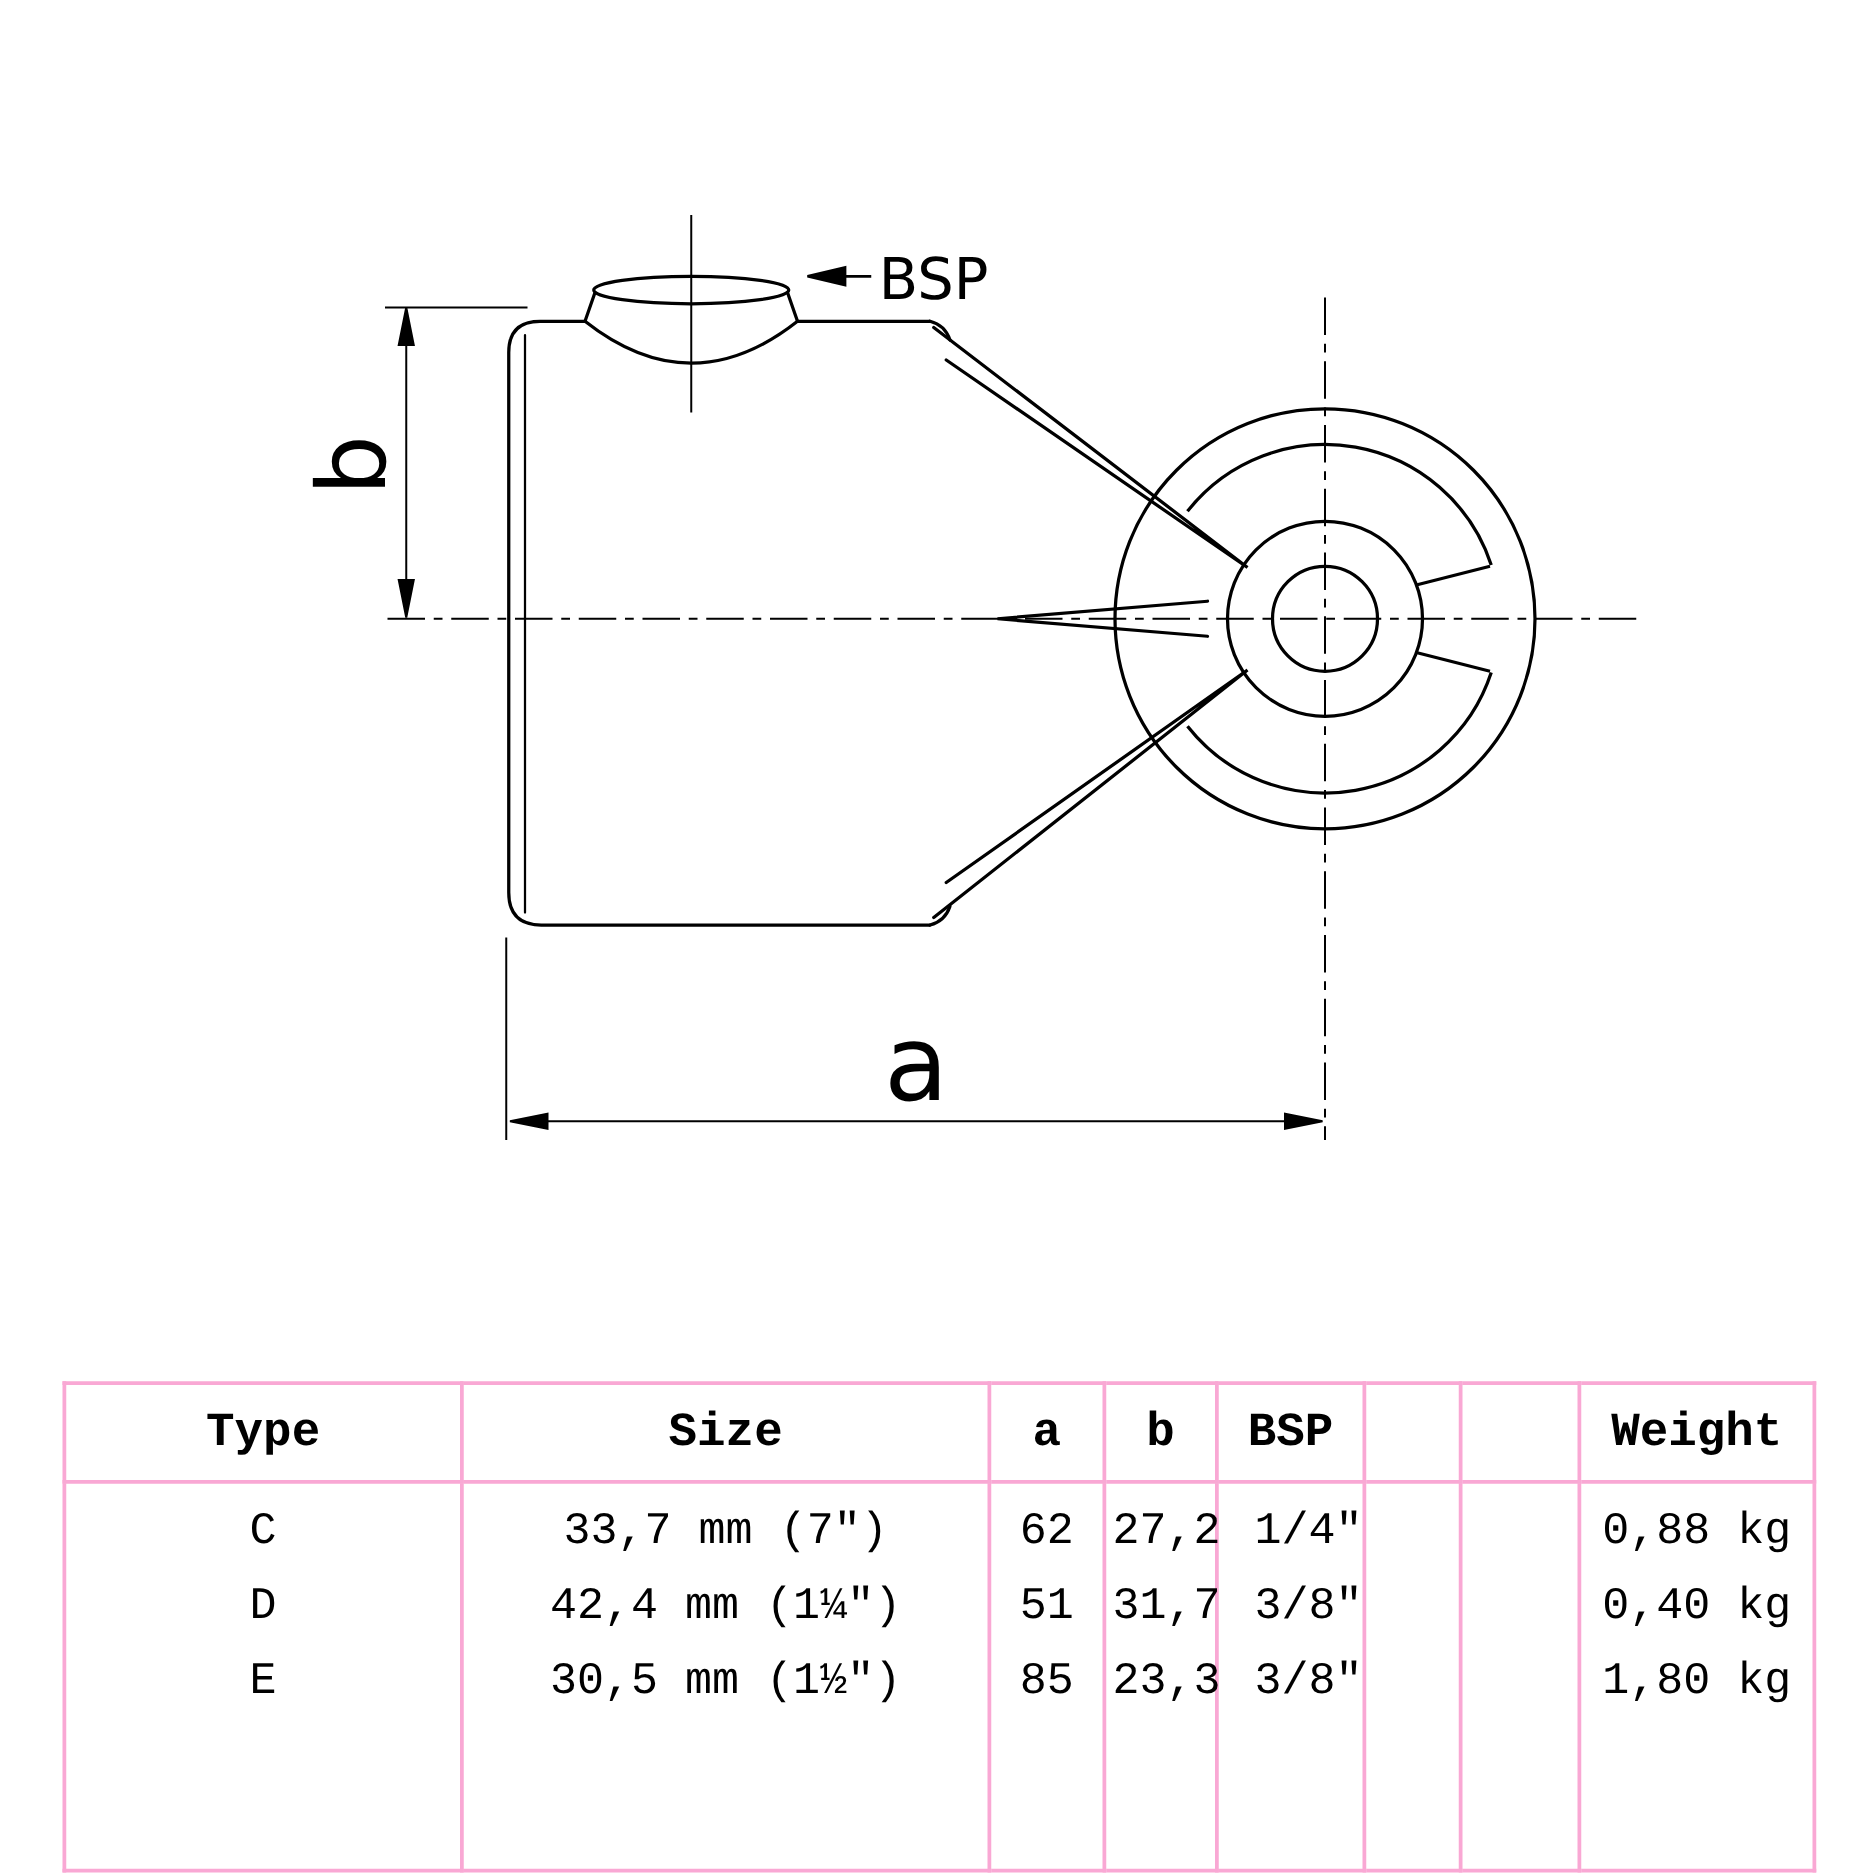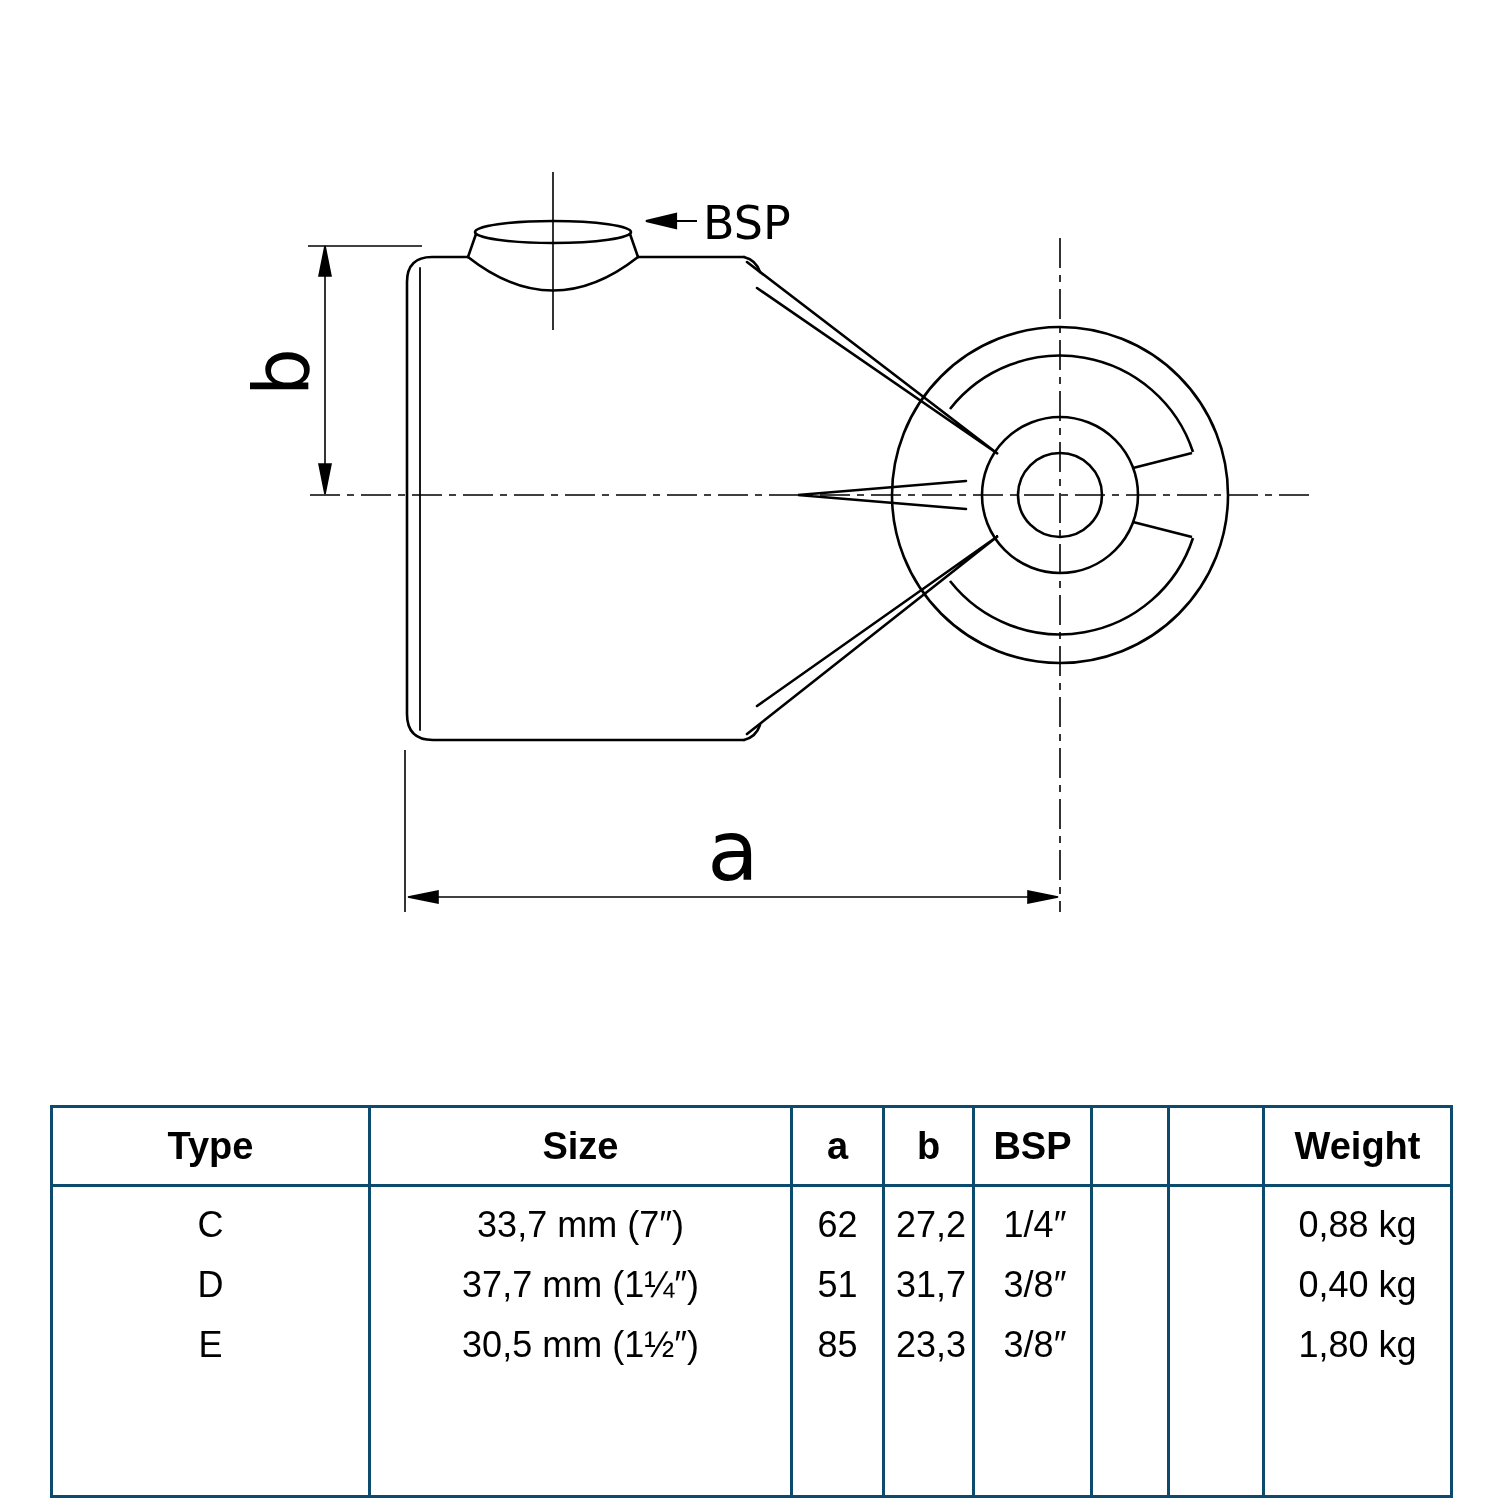--- a/index.html
+++ b/index.html
@@ -22,23 +22,23 @@
   
   table.spec {
     position: absolute;
     left: 50px;
     top: 1105px;
     width: 1400px;
     border-collapse: collapse;
     table-layout: fixed;
   }
   table.spec th, table.spec td {
-    border: 3px solid #0c4a6e;
+    border: 3px solid #f9a8d4;
     padding: 0;
-    font-family: Liberation Sans, sans-serif;
+    font-family: Liberation Mono, monospace;
   }
   table.spec th {
     height: 76px;
     font-size: 38px;
     font-weight: bold;
     text-align: center;
     vertical-align: middle;
   }
   table.spec td {
     height: 308px;
@@ -49,21 +49,21 @@
   table.spec td .cellstack {
     padding-top: 8px;
   }
   table.spec td .line {
     height: 60px;
     line-height: 60px;
     text-align: center;
     white-space: nowrap;
   }
   table.spec td.left .line {
-    text-align: center;
+    text-align: right;
     padding-left: 5px;
   }
 </style>
 </head>
 <body>
 
 <svg id="drawing" width="1501" height="1060" viewBox="0 0 1501 1060" xmlns="http://www.w3.org/2000/svg">
 
   <g stroke="#000" stroke-width="1.6" fill="none">
     <line x1="310" y1="495" x2="1312" y2="495" stroke-dasharray="30 7 7 7"></line>
@@ -153,21 +153,21 @@
       <td>
         <div class="cellstack">
           <div class="line">C</div>
           <div class="line">D</div>
           <div class="line">E</div>
         </div>
       </td>
       <td>
         <div class="cellstack">
           <div class="line">33,7 mm (7″)</div>
-          <div class="line">37,7 mm (1¼″)</div>
+          <div class="line">42,4 mm (1¼″)</div>
           <div class="line">30,5 mm (1½″)</div>
         </div>
       </td>
       <td>
         <div class="cellstack">
           <div class="line">62</div>
           <div class="line">51</div>
           <div class="line">85</div>
         </div>
       </td>

